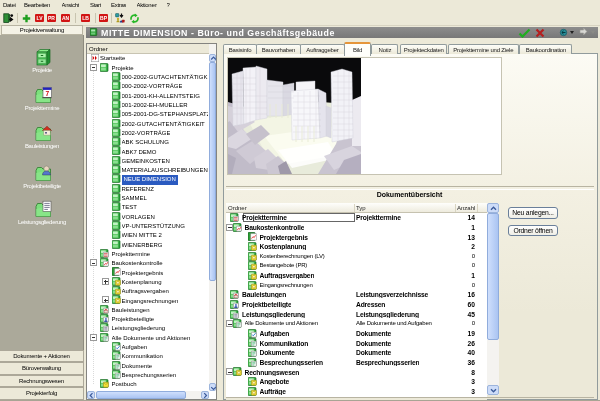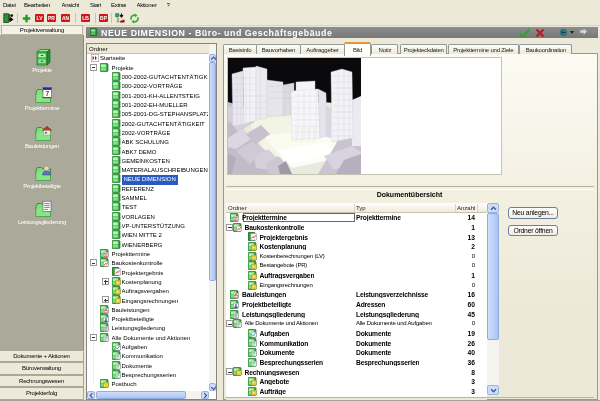--- a/index.html
+++ b/index.html
@@ -53,21 +53,21 @@
 <path d="M8.8 4.2a3.4 3.4 0 0 1-3.3 4.6l-1.4-.1" stroke="#27b827" stroke-width="1.7" fill="none"></path>
 <path d="M5.1 6.7 2.4 8.7l2.7 1.9z" fill="#27b827"></path>
     </svg></div>
 <div class="ab" style="left:1px;top:25px;width:82px;height:10px;background:#f4f2e6;border:1px solid #b8b4a2;box-sizing:border-box;text-align:center;line-height:9px;font-size:6px;letter-spacing:-0.2px;">Projektverwaltung</div>
 <div class="ab" style="left:86px;top:26.5px;width:512px;height:11px;background:linear-gradient(#8d8d8d,#787878);"></div>
 <div class="ab" style="left:90px;top:28px;width:8px;height:8px;"><svg width="8" height="8" viewBox="0 0 9 9">
 <rect x="0" y="0.5" width="7.6" height="8" rx="0.8" fill="#2f9e38" stroke="#0c5c14" stroke-width="0.7"></rect>
 <rect x="1.2" y="1.8" width="4.6" height="2.2" rx="0.4" fill="#a8e4ae"></rect>
 <rect x="1.2" y="5" width="4.6" height="2.2" rx="0.4" fill="#6cc877"></rect>
     </svg></div>
-<div class="ab nw" style="left:101px;top:27.5px;width:350px;font-size:8.8px;font-weight:bold;color:#fff;letter-spacing:0.55px;">NEUE DIMENSION - Büro- und Geschäftsgebäude</div>
+<div class="ab nw" style="left:101px;top:27.5px;width:350px;font-size:8.8px;font-weight:bold;color:#fff;letter-spacing:0.55px;">MITTE DIMENSION - Büro- und Geschäftsgebäude</div>
 <div class="ab" style="left:518px;top:27.5px;width:13px;height:10px;"><svg width="13" height="10" viewBox="0 0 13 10">
 <path d="M1.5 5.5 4.5 8.5 11.5 1.5" stroke="#1fae1f" stroke-width="2.2" fill="none"></path>
     </svg></div>
 <div class="ab" style="left:534.5px;top:27.5px;width:10px;height:10px;"><svg width="10" height="10" viewBox="0 0 10 10">
 <path d="M1.5 1.5 8.5 8.5M8.5 1.5 1.5 8.5" stroke="#b51f1f" stroke-width="2.2"></path>
     </svg></div>
 <div class="ab" style="left:559px;top:28px;width:9px;height:9px;"><svg width="9" height="9" viewBox="0 0 9 9">
 <circle cx="4.5" cy="4.5" r="3.2" fill="#2a8f9a" stroke="#11565e" stroke-width="0.7"></circle>
 <path d="M6.5 4.5H3M4.6 2.8 2.8 4.5l1.8 1.7" stroke="#063a40" stroke-width="1" fill="none"></path>
     </svg></div>

